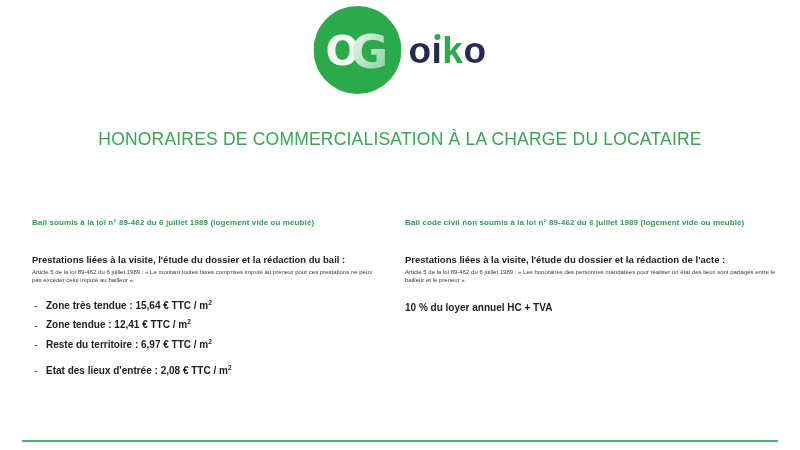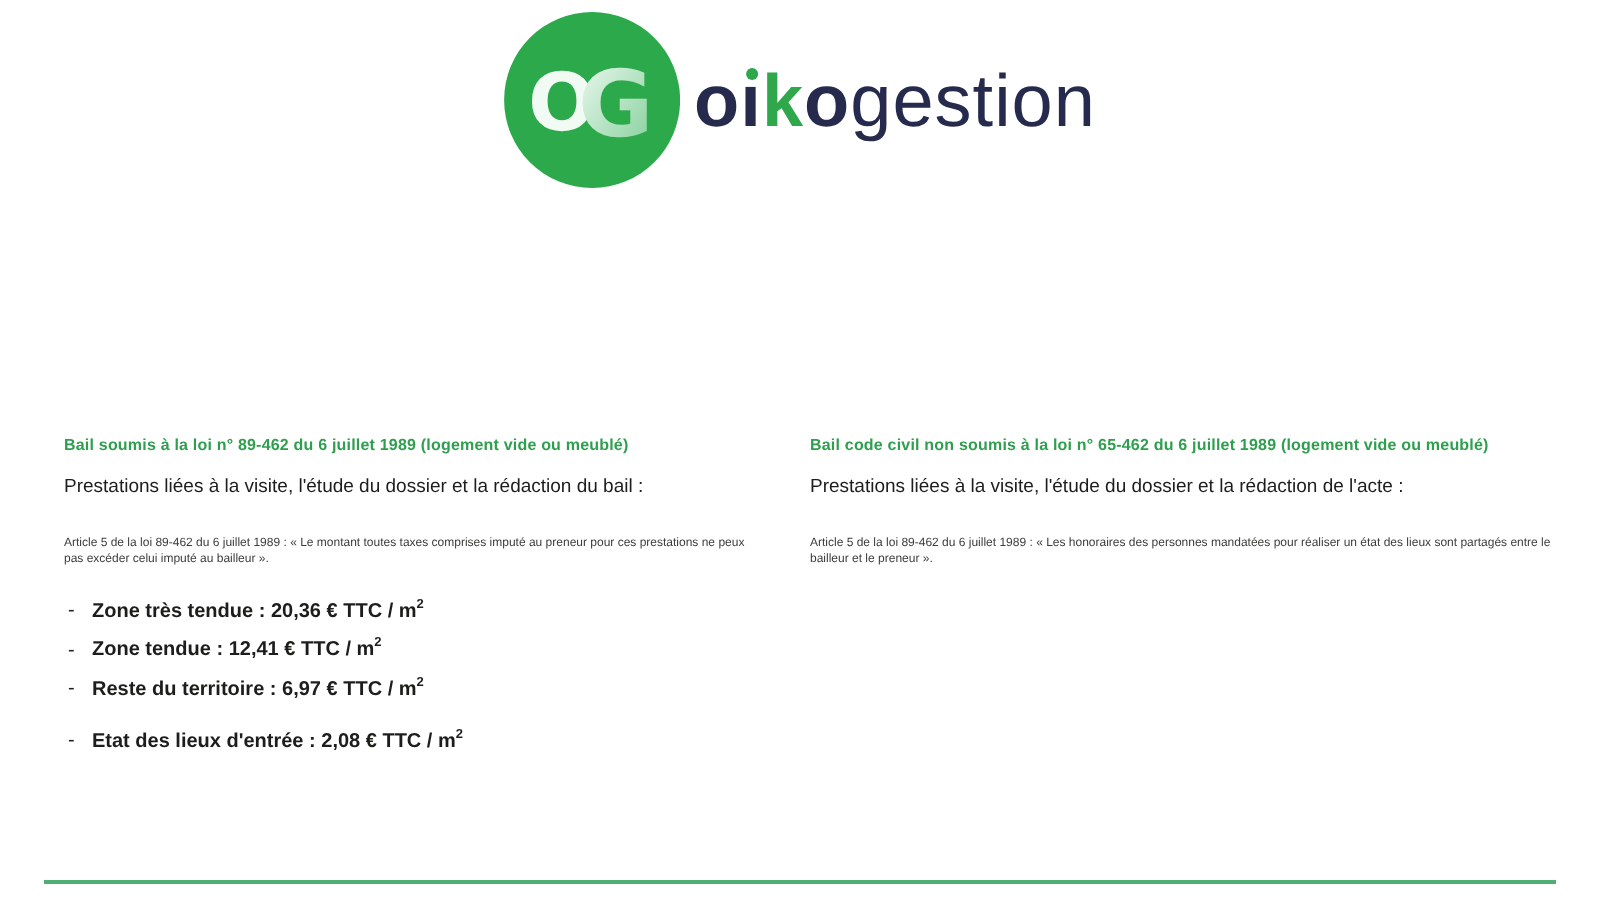--- a/index.html
+++ b/index.html
@@ -23,21 +23,21 @@
 
   
   .title{position:absolute;top:129px;left:0;width:100%;margin:0;text-align:center;
          font-size:17.5px;font-weight:500;color:#3BA457;letter-spacing:.2px;}
 
   
   .col{position:absolute;top:218px;}
   .col-left{left:32px;width:352px;}
   .col-right{left:405px;width:372px;}
   .col-heading{margin:0;font-size:8px;font-weight:700;color:#2F9E4F;letter-spacing:.1px;}
-  .col-sub{position:absolute;top:20px;left:0;margin:0;font-size:9.5px;font-weight:400;
+  .col-sub{position:absolute;top:36px;left:0;margin:0;font-size:9.5px;font-weight:700;
            color:#1D1D1B;white-space:nowrap;}
   .col-note{position:absolute;top:50px;left:0;margin:0;font-size:6px;line-height:8px;
             color:#3C3C3B;}
   .col-left .col-note{width:345px;}
   .col-right .col-note{width:372px;}
 
   .price-list{position:absolute;top:79px;left:0;margin:0;padding:0;list-style:none;}
   .item{font-size:10px;font-weight:700;color:#1D1D1B;margin:0 0 5px 0;line-height:11px;}
   .item .dash{display:inline-block;width:12px;margin-left:2px;font-weight:400;}
   .item sup{font-size:6.5px;}
@@ -64,37 +64,38 @@
       </defs>
       <circle cx="44" cy="44" r="44" fill="#2CA94A"></circle>
       <text x="12" y="59" class="mono-o">O</text>
       <text x="37" y="62" class="mono-g">G</text>
     </svg>
     <div class="wordmark">
       <span class="wm-bold navy">o</span>
       <span class="wm-bold navy wm-i"><span>ı</span><span class="i-dot"></span></span>
       <span class="wm-bold green">k</span>
       <span class="wm-bold navy">o</span>
-      <span class="wm-light navy">gestion</span>
     </div>
   </header>
 
+  <h1 class="title">HONORAIRES DE COMMERCIALISATION À LA CHARGE DU LOCATAIRE</h1>
 
   <section class="col col-left">
     <h2 class="col-heading">Bail soumis à la loi n° 89-462 du 6 juillet 1989 (logement vide ou meublé)</h2>
     <h3 class="col-sub">Prestations liées à la visite, l'étude du dossier et la rédaction du bail :</h3>
     <p class="col-note">Article 5 de la loi 89-462 du 6 juillet 1989 : « Le montant toutes taxes comprises imputé au preneur pour ces prestations ne peux pas excéder celui imputé au bailleur ».</p>
     <ul class="price-list">
-      <li class="item"><span class="dash">-</span><span>Zone très tendue : 20,36 € TTC / m</span><sup>2</sup></li>
+      <li class="item"><span class="dash">-</span><span>Zone très tendue : 15,64 € TTC / m</span><sup>2</sup></li>
       <li class="item"><span class="dash">-</span><span>Zone tendue : 12,41 € TTC / m</span><sup>2</sup></li>
       <li class="item"><span class="dash">-</span><span>Reste du territoire : 6,97 € TTC / m</span><sup>2</sup></li>
       <li class="item gap"><span class="dash">-</span><span>Etat des lieux d'entrée : 2,08 € TTC / m</span><sup>2</sup></li>
     </ul>
   </section>
 
   <section class="col col-right">
-    <h2 class="col-heading">Bail code civil non soumis à la loi n° 65-462 du 6 juillet 1989 (logement vide ou meublé)</h2>
+    <h2 class="col-heading">Bail code civil non soumis à la loi n° 89-462 du 6 juillet 1989 (logement vide ou meublé)</h2>
     <h3 class="col-sub">Prestations liées à la visite, l'étude du dossier et la rédaction de l'acte :</h3>
     <p class="col-note">Article 5 de la loi 89-462 du 6 juillet 1989 : « Les honoraires des personnes mandatées pour réaliser un état des lieux sont partagés entre le bailleur et le preneur ».</p>
+    <p class="price-value">10 % du loyer annuel HC + TVA</p>
   </section>
 
   <div class="footer-rule"></div>
 </div>
 
 </body></html>

